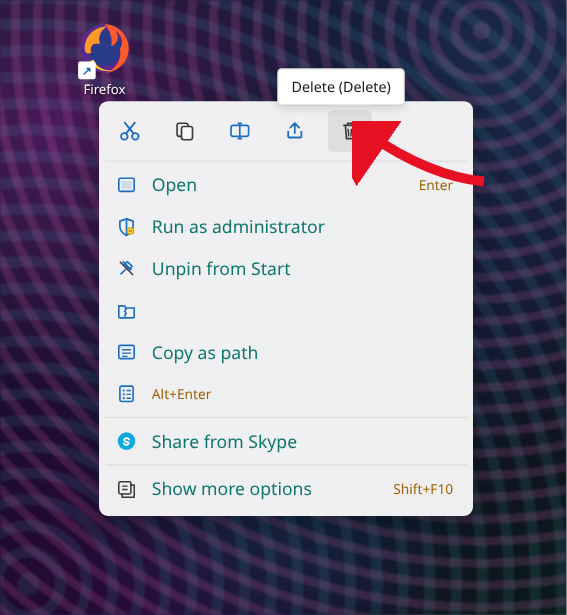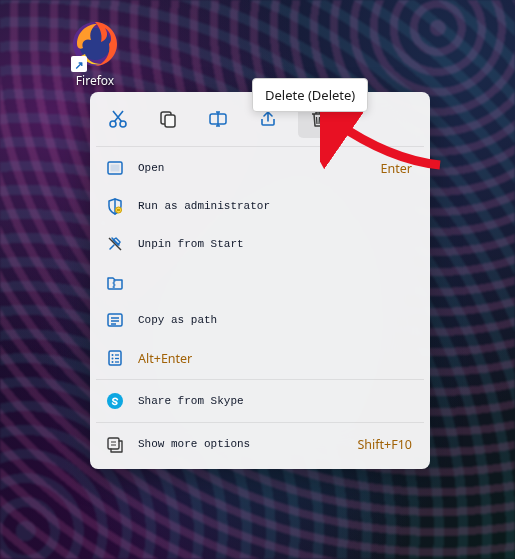--- a/index.html
+++ b/index.html
@@ -50,21 +50,21 @@
     border-radius: 2px;
     display: flex; align-items: center; justify-content: center;
     color: #1b6ec2;
     font-size: 11px;
     font-weight: bold;
   }
 
   
   .tooltip {
     position: absolute;
-    left: 252px; top: 78px;
+    left: 252px; top: 62px;
     background: #fff;
     border: 1px solid #d0d0d0;
     border-radius: 4px;
     padding: 7px 12px;
     font-size: 13px;
     color: #1a1a1a;
     box-shadow: 0 2px 8px rgba(0,0,0,.15);
     z-index: 30;
   }
 
@@ -108,23 +108,22 @@
     cursor: pointer;
     gap: 14px;
   }
   .menu-item .mi-icon {
     width: 18px; height: 18px;
     flex-shrink: 0;
     display: flex; align-items: center; justify-content: center;
   }
   .menu-item .mi-label {
     flex: 1;
-    font-size: 11px;
-    color: #0f172a;
-    font-family: Liberation Mono, monospace;
+    font-size: 16px;
+    color: #0f766e;
   }
   .menu-item .mi-shortcut {
     font-size: 12.5px;
     color: #a16207;
   }
 
   
   .arrow {
     position: absolute;
     left: 320px; top: 110px;

